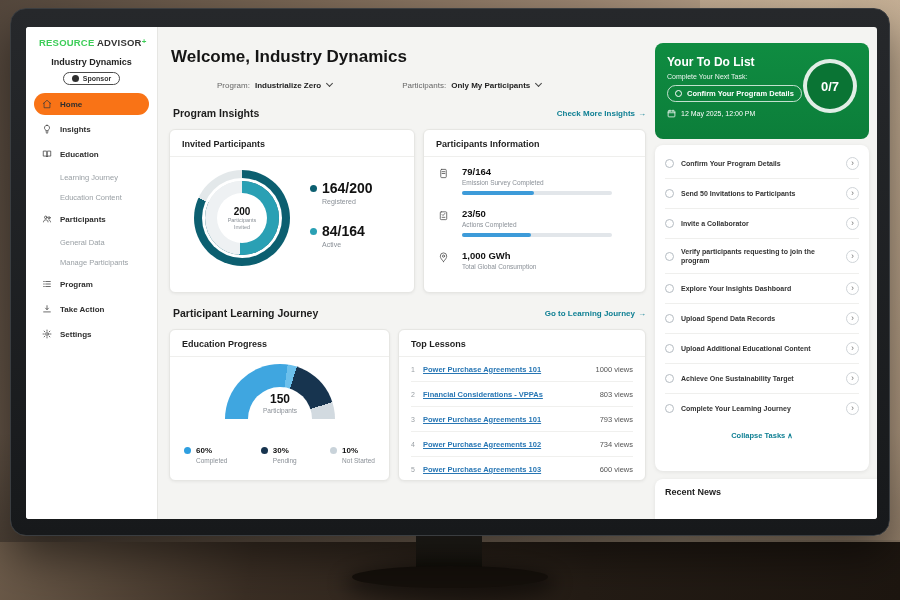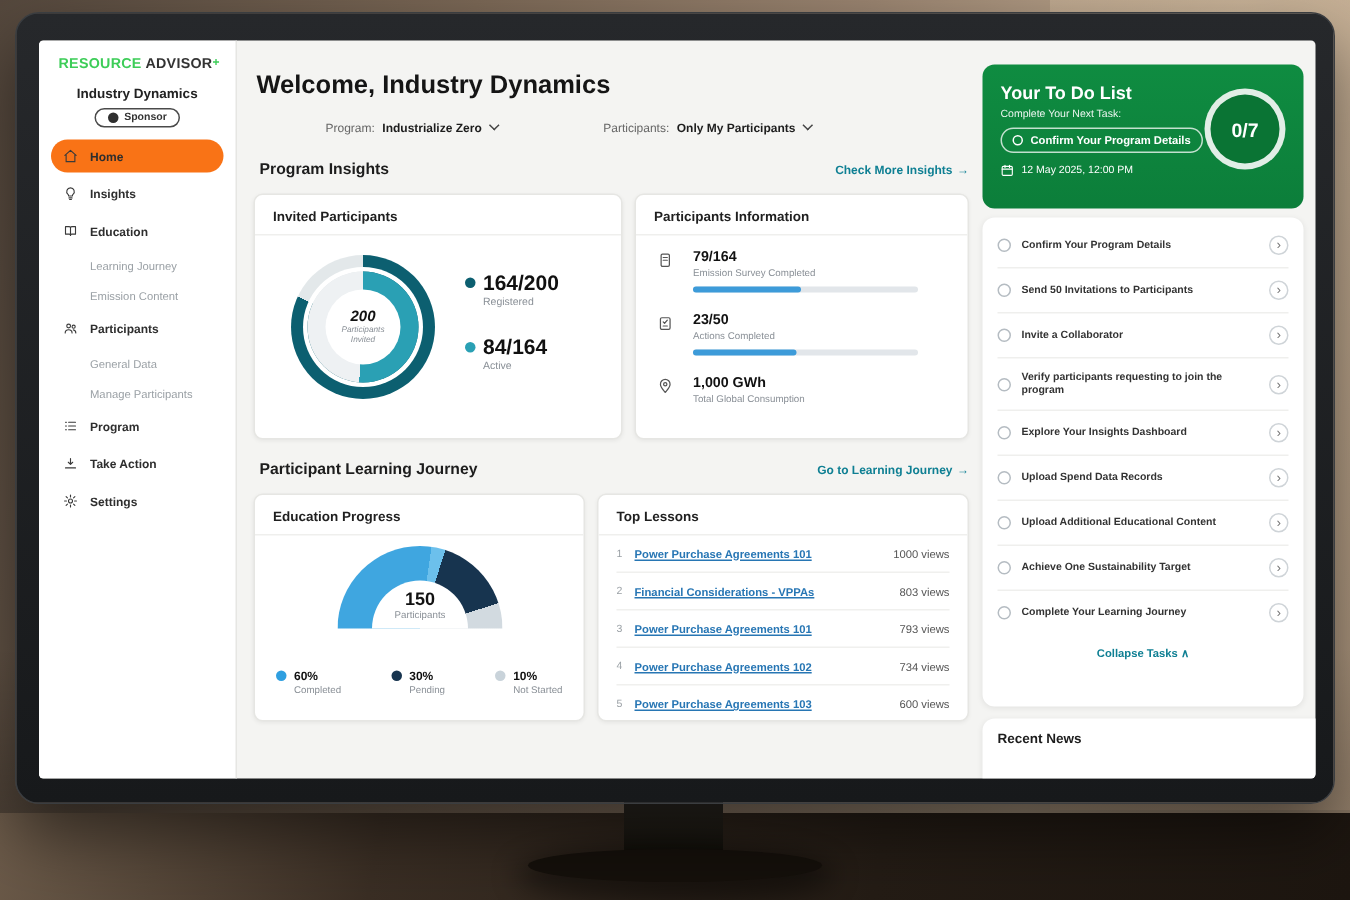--- a/index.html
+++ b/index.html
@@ -56,21 +56,21 @@
   .sec-link .arr { margin-left:3px; }
 
   .card { position:absolute; background:#fff; border:1px solid #e6e6e3; border-radius:6px;
     box-shadow:0 1px 3px rgba(0,0,0,.06); }
   .card-title { font-size:9px; font-weight:bold; color:#1f1f1f; padding:9px 12px 7px;
     border-bottom:1px solid #efefed; }
 
   
   .card-invited { left:143px; top:102px; width:246px; height:164px; }
   .donut { position:absolute; left:24px; top:40px; width:96px; height:96px; border-radius:50%;
-    background:conic-gradient(#0c5f70 0 295deg, #e3e8ea 295deg 360deg);font-style:italic; }
+    background:conic-gradient(#0c5f70 0 295deg, #e3e8ea 295deg 360deg); }
   .donut-mid { position:absolute; inset:11px; border-radius:50%;
     background:conic-gradient(#2aa0b4 0 184deg, #eef1f3 184deg 360deg); box-shadow:0 0 0 3px #fff; }
   .donut-hole { position:absolute; inset:23px; border-radius:50%; background:#fff;
     display:flex; flex-direction:column; align-items:center; justify-content:center; text-align:center; }
   .donut-val { font-size:10px; font-weight:bold; color:#111; }
   .donut-lab { font-size:5.5px; color:#8a9097; width:42px; line-height:1.2; }
   .inv-legend { position:absolute; left:140px; top:50px; }
   .leg-item { margin-bottom:18px; }
   .leg-row { display:flex; align-items:center; gap:5px; font-size:14px; font-weight:bold; color:#111; }
   .dot { width:7px; height:7px; border-radius:50%; flex:none; }
@@ -179,21 +179,21 @@
           <div class="nav-item">
             <svg class="nico" viewBox="0 0 24 24">
                 <path d="M4 5h6a2 2 0 0 1 2 2v12a2 2 0 0 0-2-2H4zM20 5h-6a2 2 0 0 0-2 2v12a2 2 0 0 1 2-2h6z"></path>
               </svg>
             <span>Education</span>
           </div>
           <div class="nav-sub">
             <span>Learning Journey</span>
           </div>
           <div class="nav-sub">
-            <span>Emission Content</span>
+            <span>Education Content</span>
           </div>
           <div class="nav-item">
             <svg class="nico" viewBox="0 0 24 24">
                 <circle cx="9" cy="8" r="3"></circle>
                 <path d="M3.5 19c0-3 2.5-5 5.5-5s5.5 2 5.5 5"></path>
                 <circle cx="17" cy="9" r="2.5"></circle>
                 <path d="M16.5 14.2c2.3.5 4 2.2 4 4.8"></path>
               </svg>
             <span>Participants</span>
           </div>

